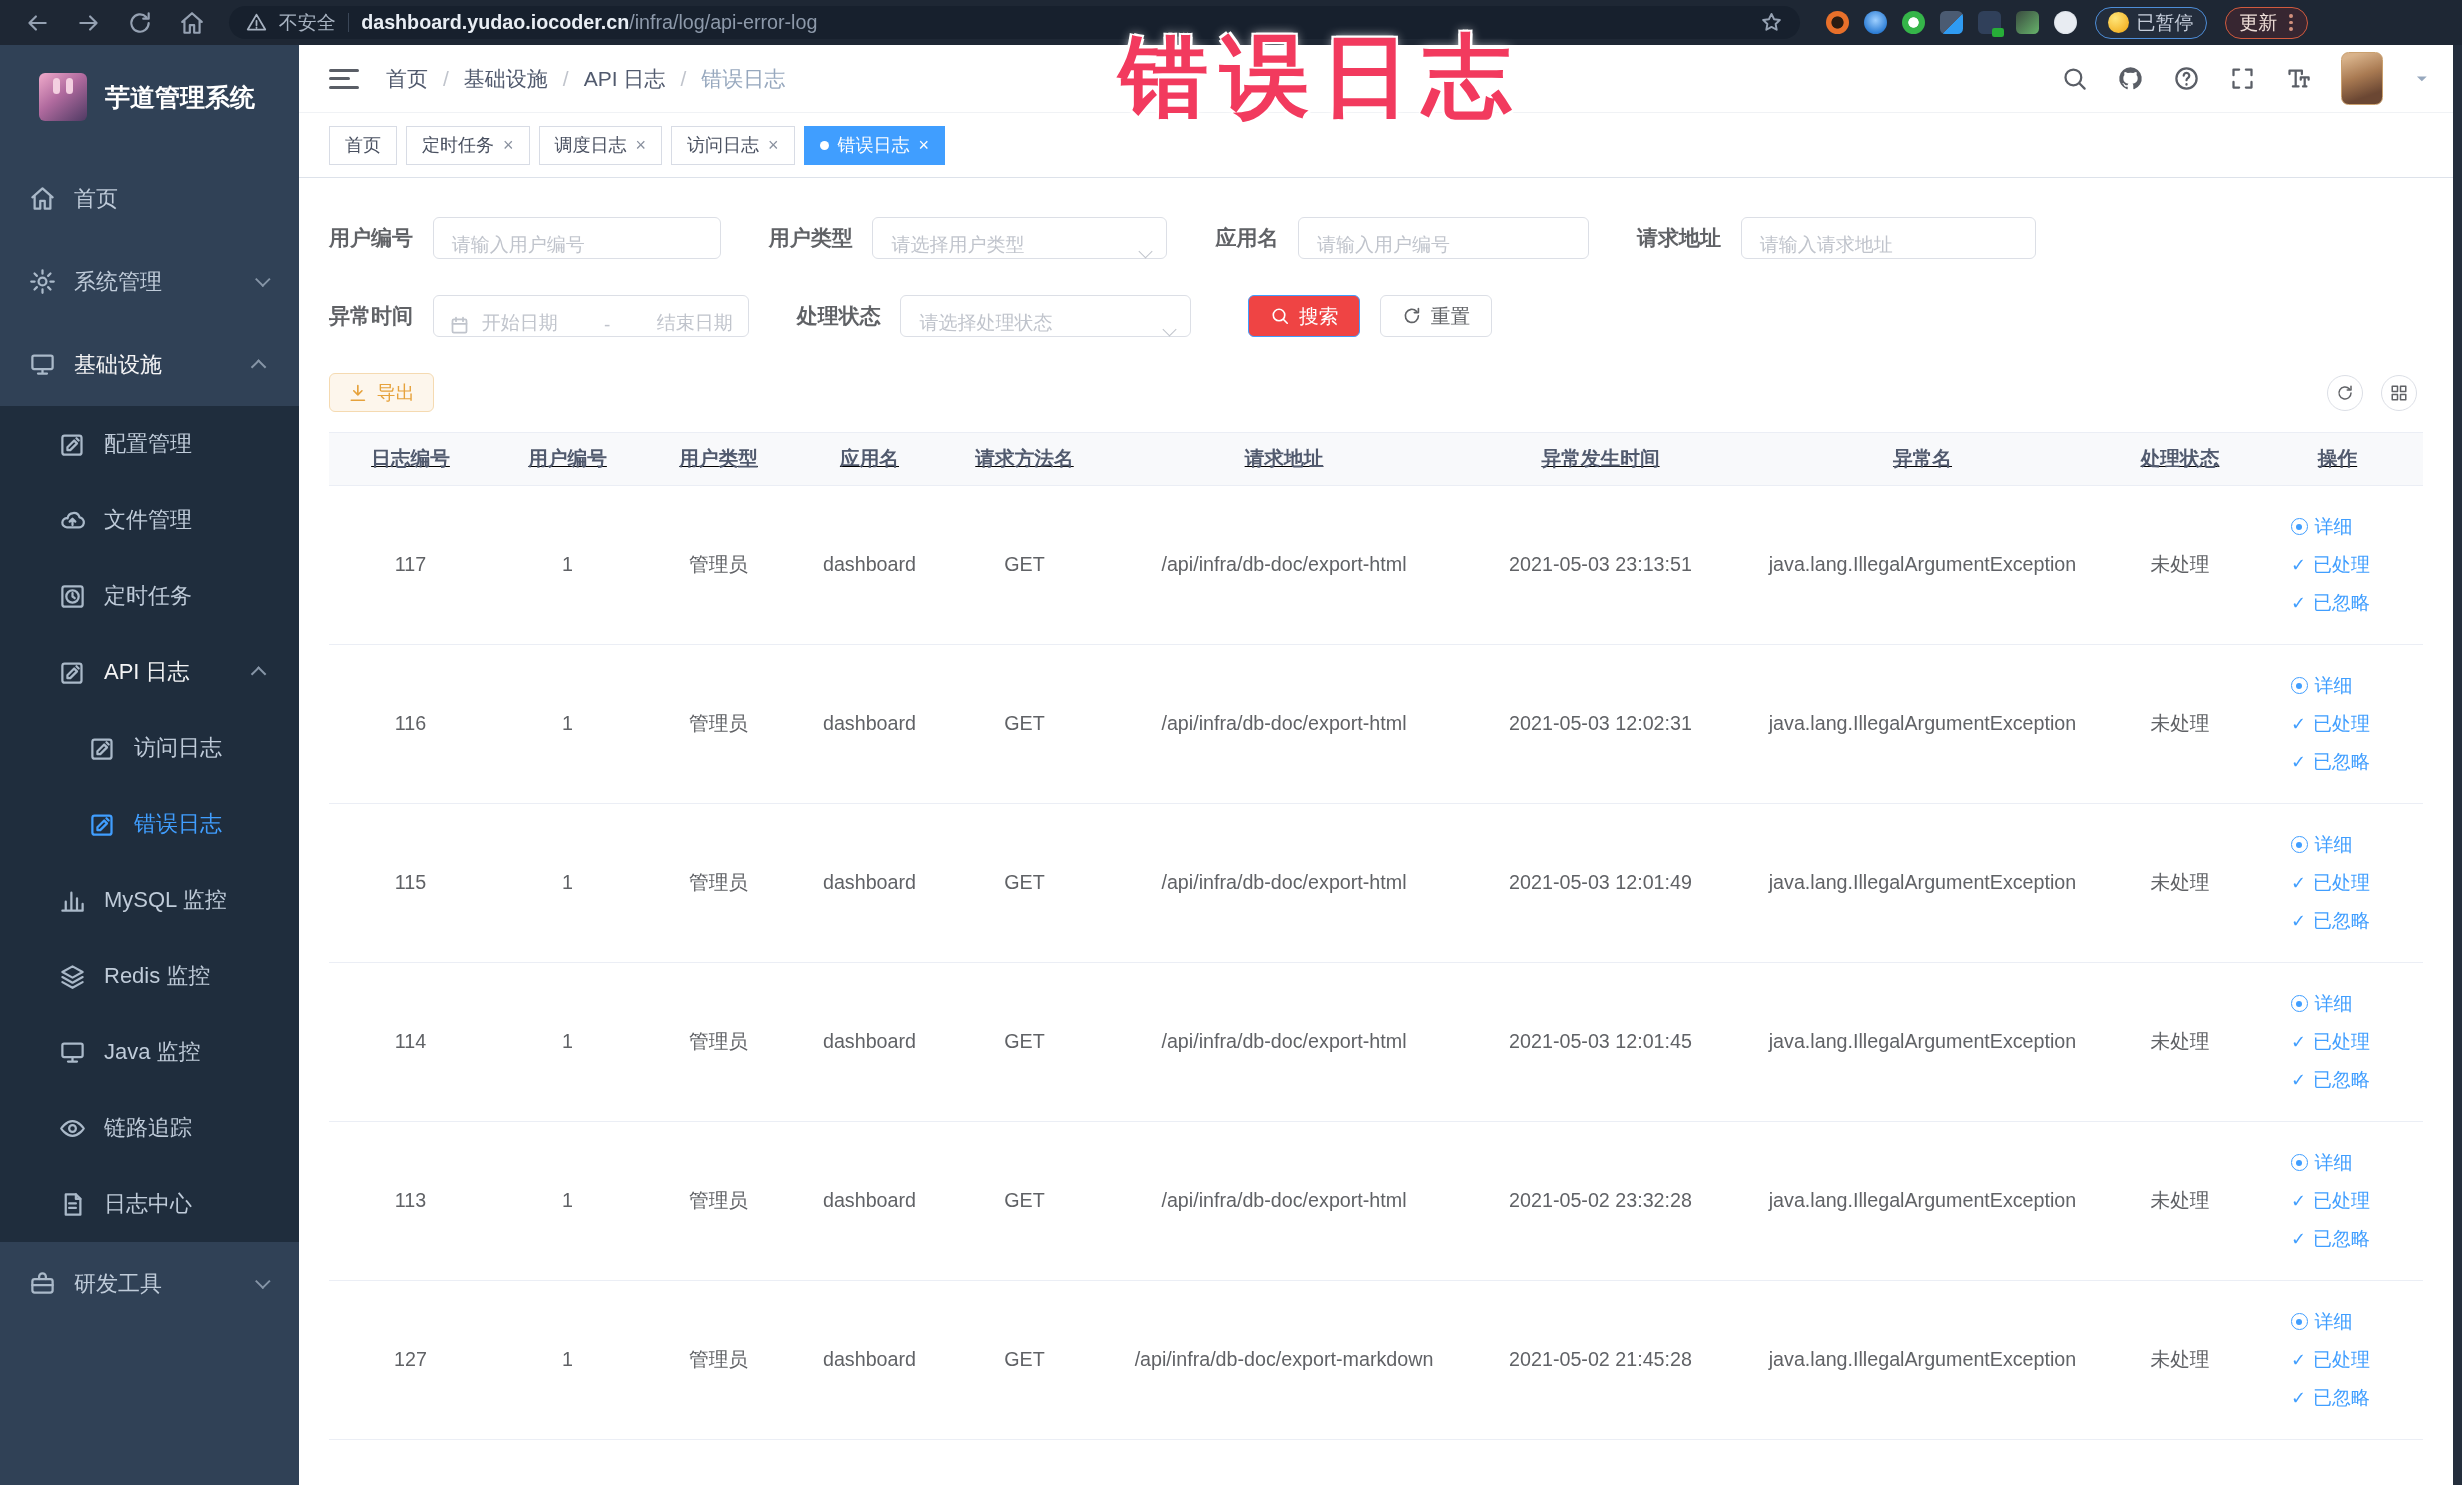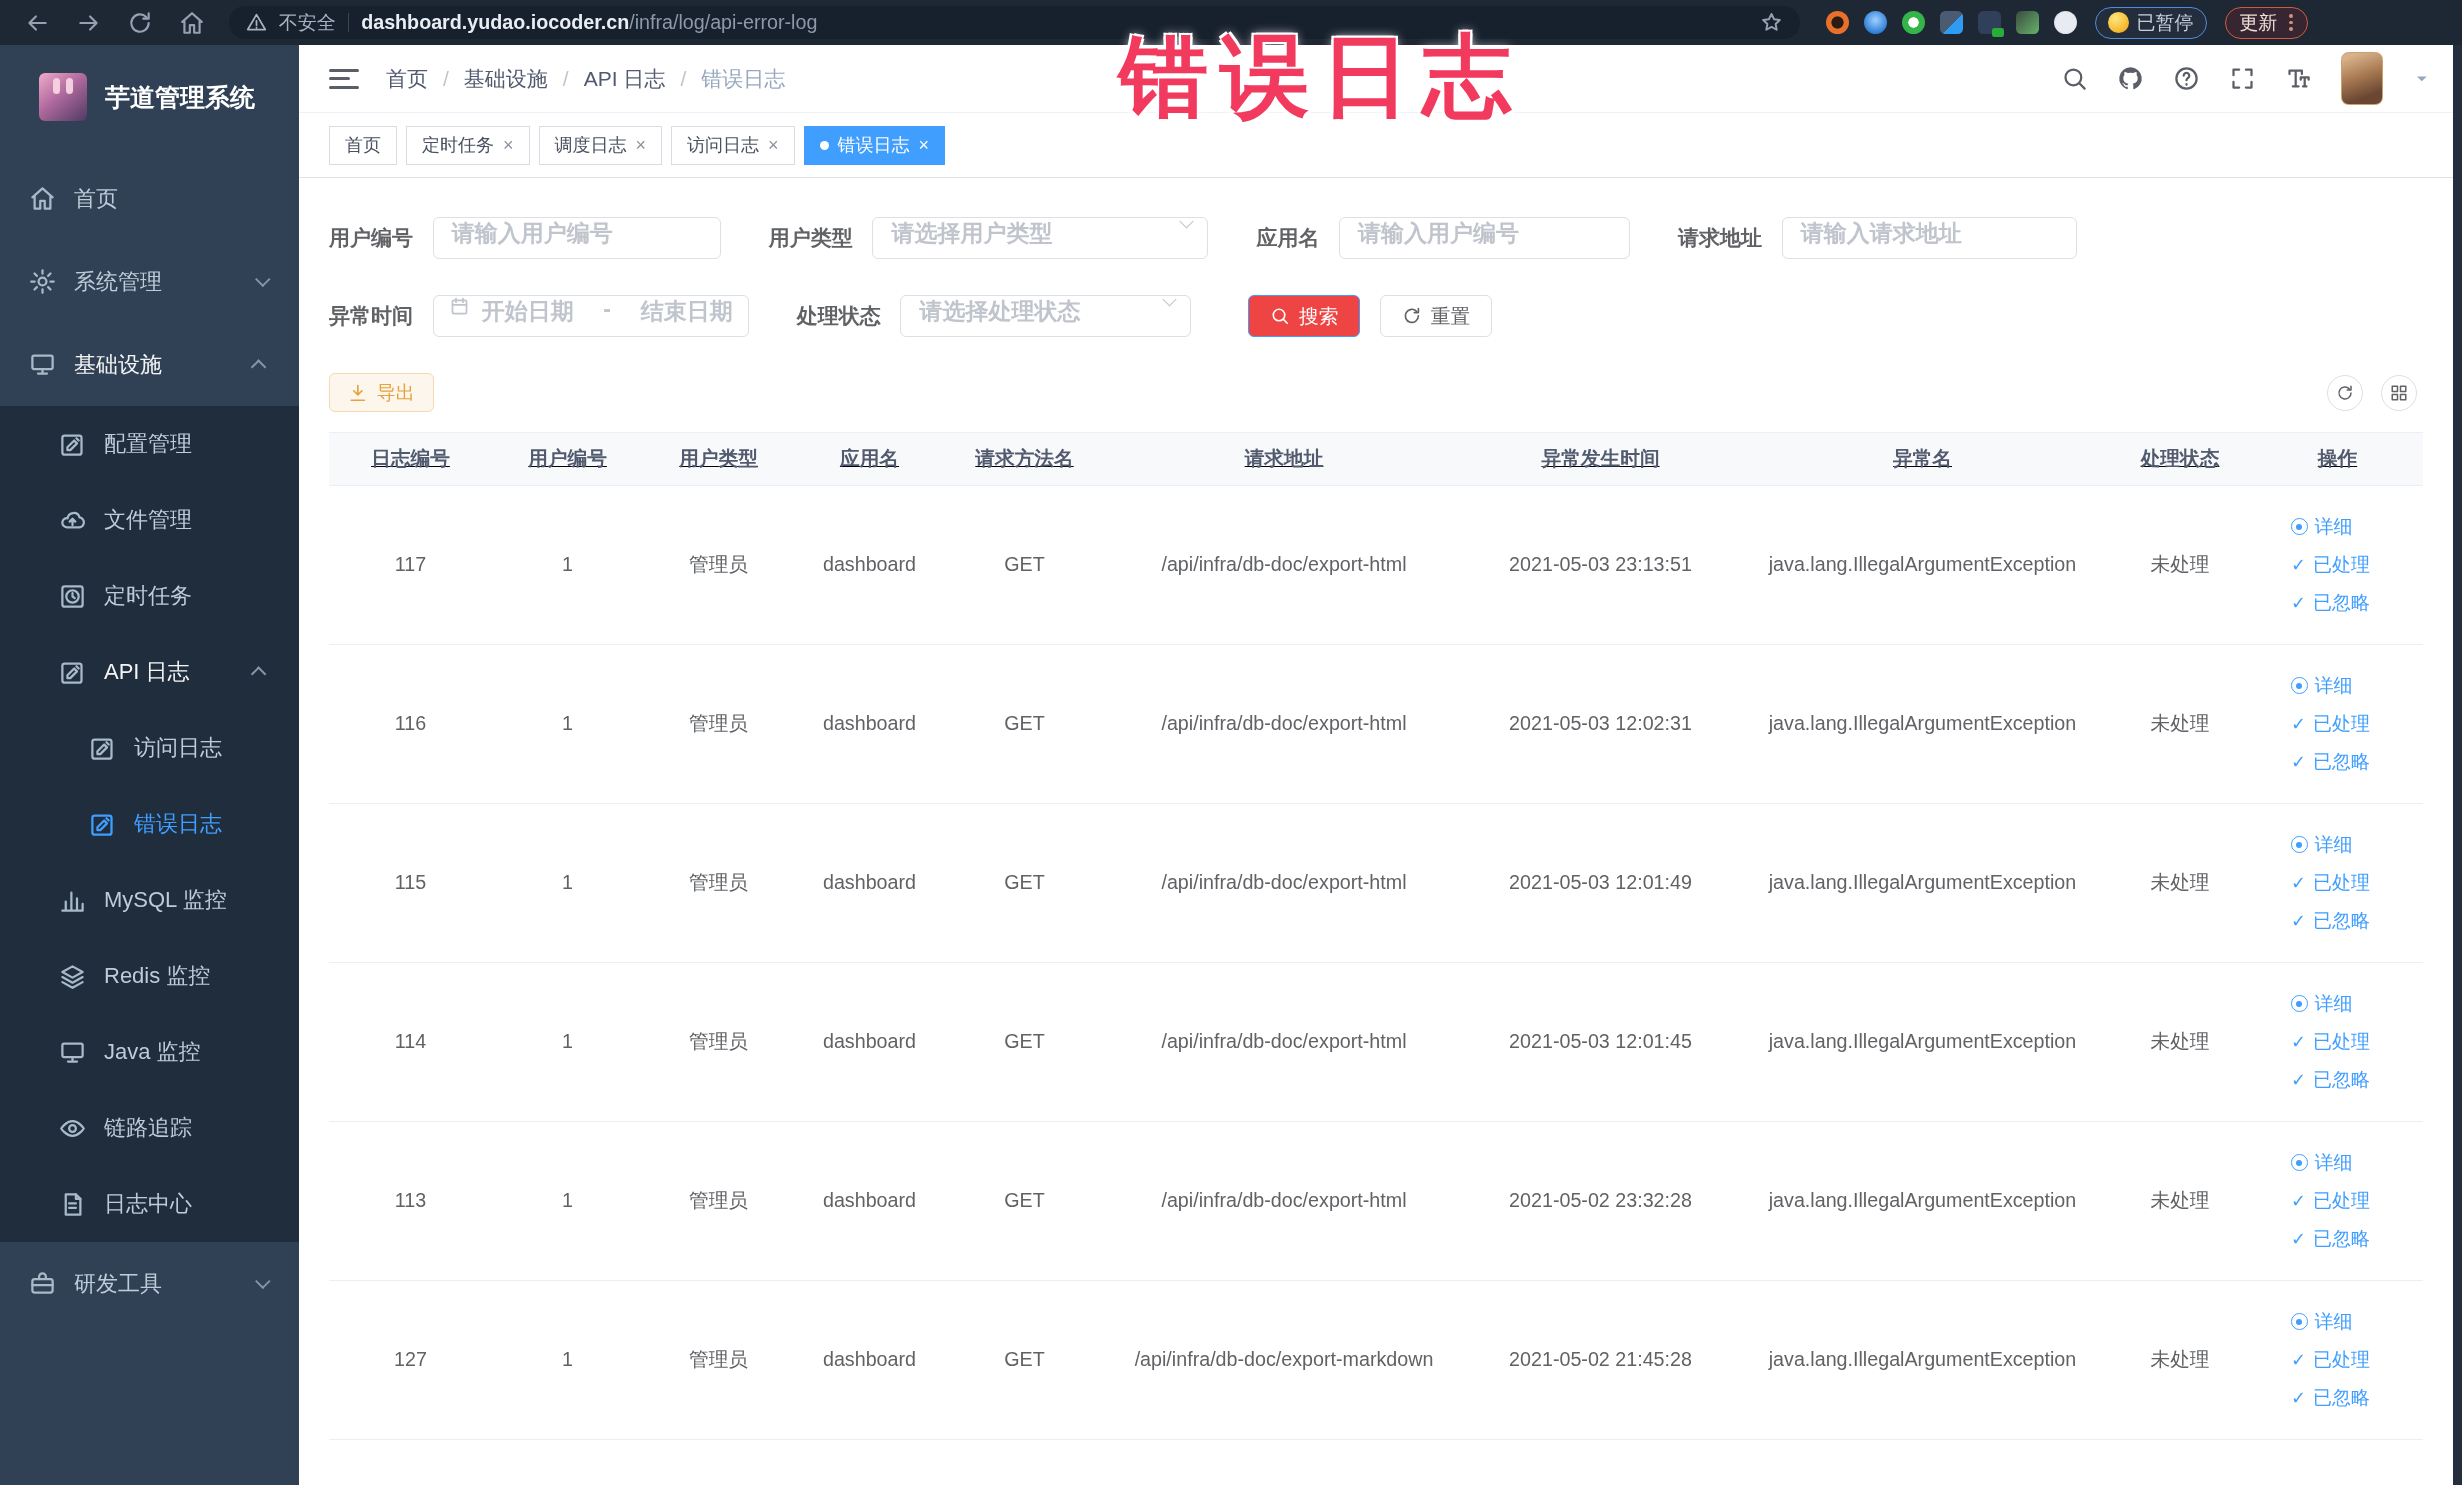--- a/index.html
+++ b/index.html
@@ -73,21 +73,21 @@
   .tag { height:39px; display:flex; align-items:center; gap:9px; padding:0 15px; border:1.5px solid #d8dce5; background:#fff; color:#495060; font-size:18px; cursor:pointer; white-space:nowrap; }
   .tag .x { font-size:18px; color:#8a919f; line-height:1; }
   .tag.active { background:#409eff; border-color:#409eff; color:#fff; }
   .tag.active .x { color:#fff; }
   .tag .dot { width:9px; height:9px; border-radius:50%; background:#fff; }
 
   .content { flex:1; padding:39px 30px 0 30px; position:relative; }
   .filter-row { display:flex; align-items:center; margin-bottom:36px; }
   .f-group { display:flex; align-items:center; margin-right:48px; }
   .f-label { font-size:21px; font-weight:700; color:#606266; margin-right:19.7px; white-space:nowrap; }
-  .f-input { height:42px; border:1.5px solid #dcdfe6; border-radius:6px; background:#fff; display:flex; align-items:flex-start; padding:0 18px; font-size:23px; color:#c0c4cc; cursor:text;font-weight:bold; }
+  .f-input { height:42px; border:1.5px solid #dcdfe6; border-radius:6px; background:#fff; display:flex; align-items:flex-end; padding:0 18px; font-size:19px; color:#c0c4cc; cursor:text; }
   .f-select { cursor:pointer; justify-content:space-between; }
   .sel-chev { width:9.8px; height:9.8px; border-right:1.5px solid #c0c4cc; border-bottom:1.5px solid #c0c4cc; transform:rotate(45deg) translateY(-2.3px); margin-left:15px; }
   .daterange { width:316px; gap:12px; padding:0 15px; }
   .cal-ic { width:21px; height:21px; color:#c0c4cc; flex:none; }
   .dr-sep { color:#c0c4cc; flex:1; text-align:center; }
   .btn { height:42px; border-radius:6px; font-size:19.7px; display:flex; align-items:center; gap:9px; padding:0 21px; cursor:pointer; white-space:nowrap; }
   .btn-primary { background:#ef4444; color:#fff; border:1.5px solid #409eff;margin-left:16px; }
   .btn-plain { background:#fff; color:#606266; border:1.5px solid #dcdfe6; margin-left:19.7px; }
   .btn-warning { background:#fdf6ec; color:#e6a23c; border:1.5px solid #f5dab1; height:39px; font-size:19px; padding:0 18px; }
   .bico { width:19.7px; height:19.7px; }
@@ -435,21 +435,21 @@
 
       <div class="filter-row">
         <div class="f-group">
           <span class="f-label">用户编号</span>
           <span class="f-input" style="width:288px">
               <span>请输入用户编号</span>
             </span>
         </div>
         <div class="f-group">
           <span class="f-label">用户类型</span>
-          <span class="f-input f-select" style="width:336px">
+          <span class="f-input f-select" style="width:295px">
               <span>请选择用户类型</span>
               <i class="sel-chev"></i>
             </span>
         </div>
         <div class="f-group">
           <span class="f-label">应用名</span>
           <span class="f-input" style="width:291px">
               <span>请输入用户编号</span>
             </span>
         </div>

